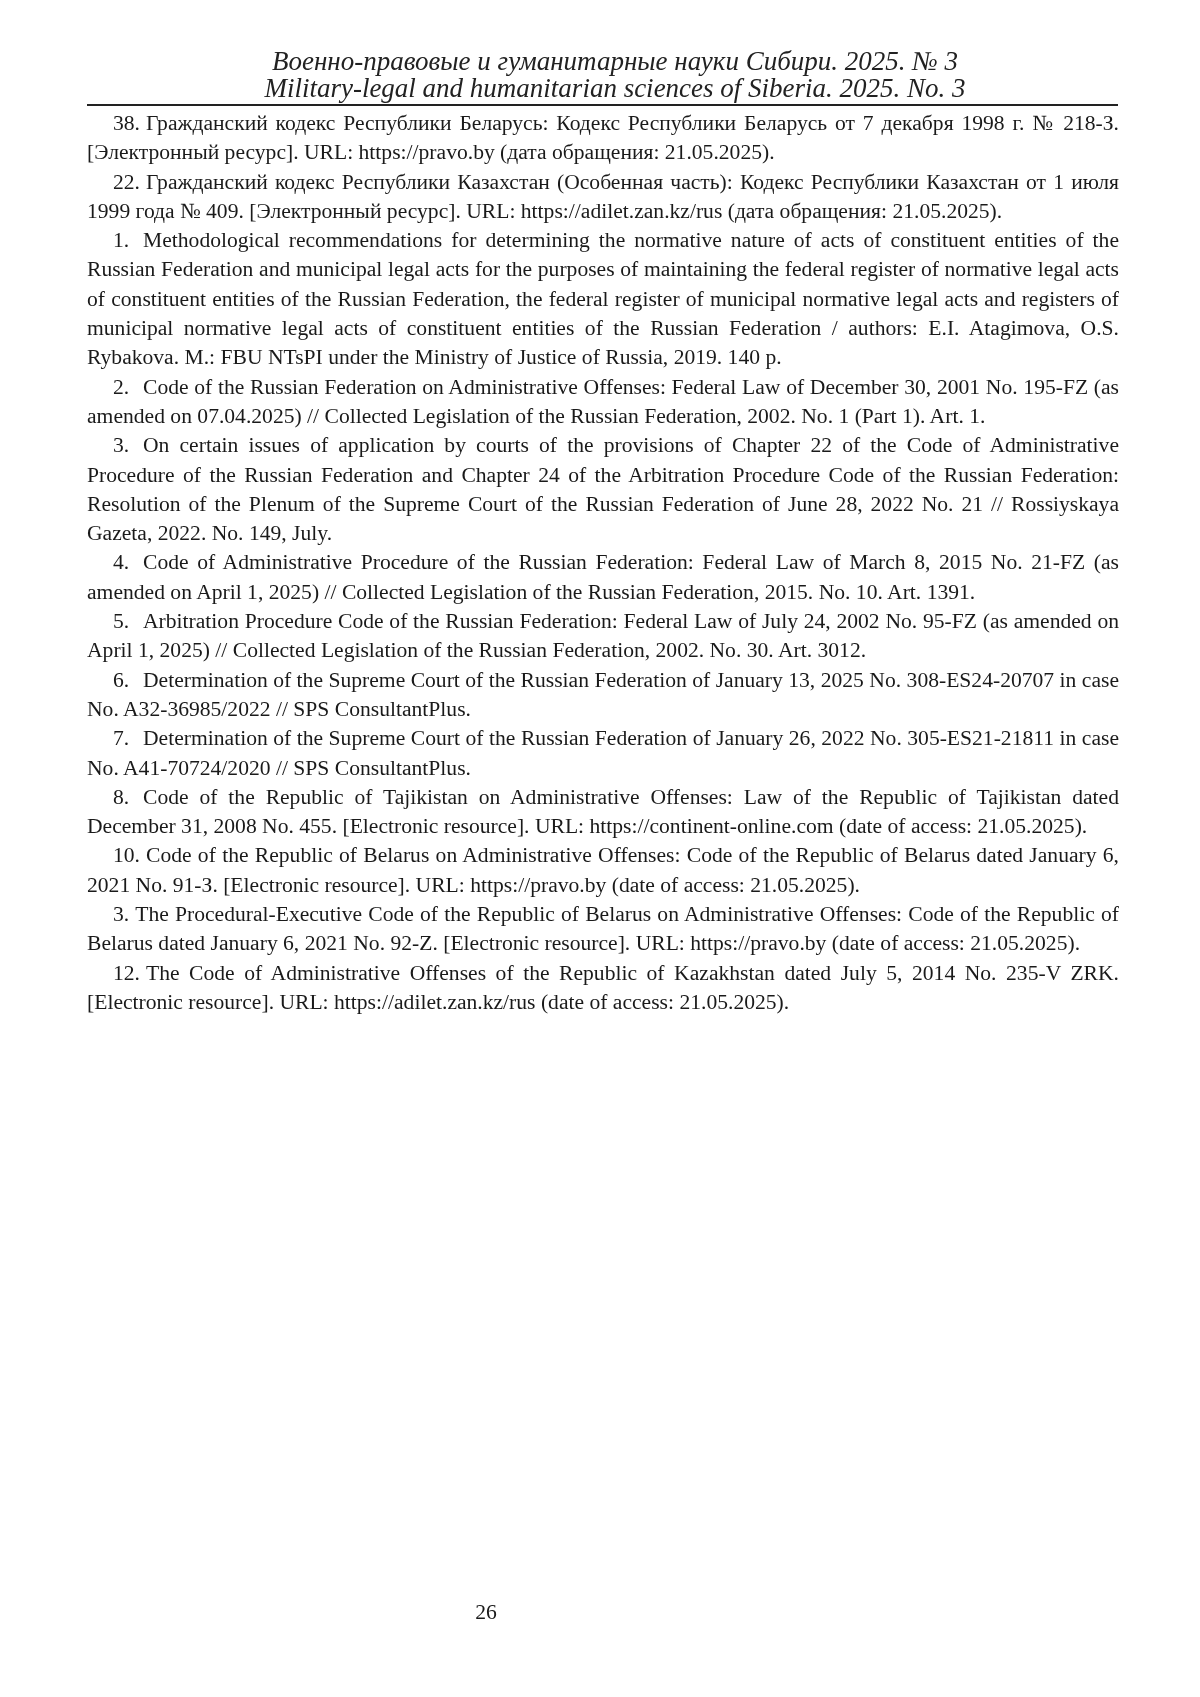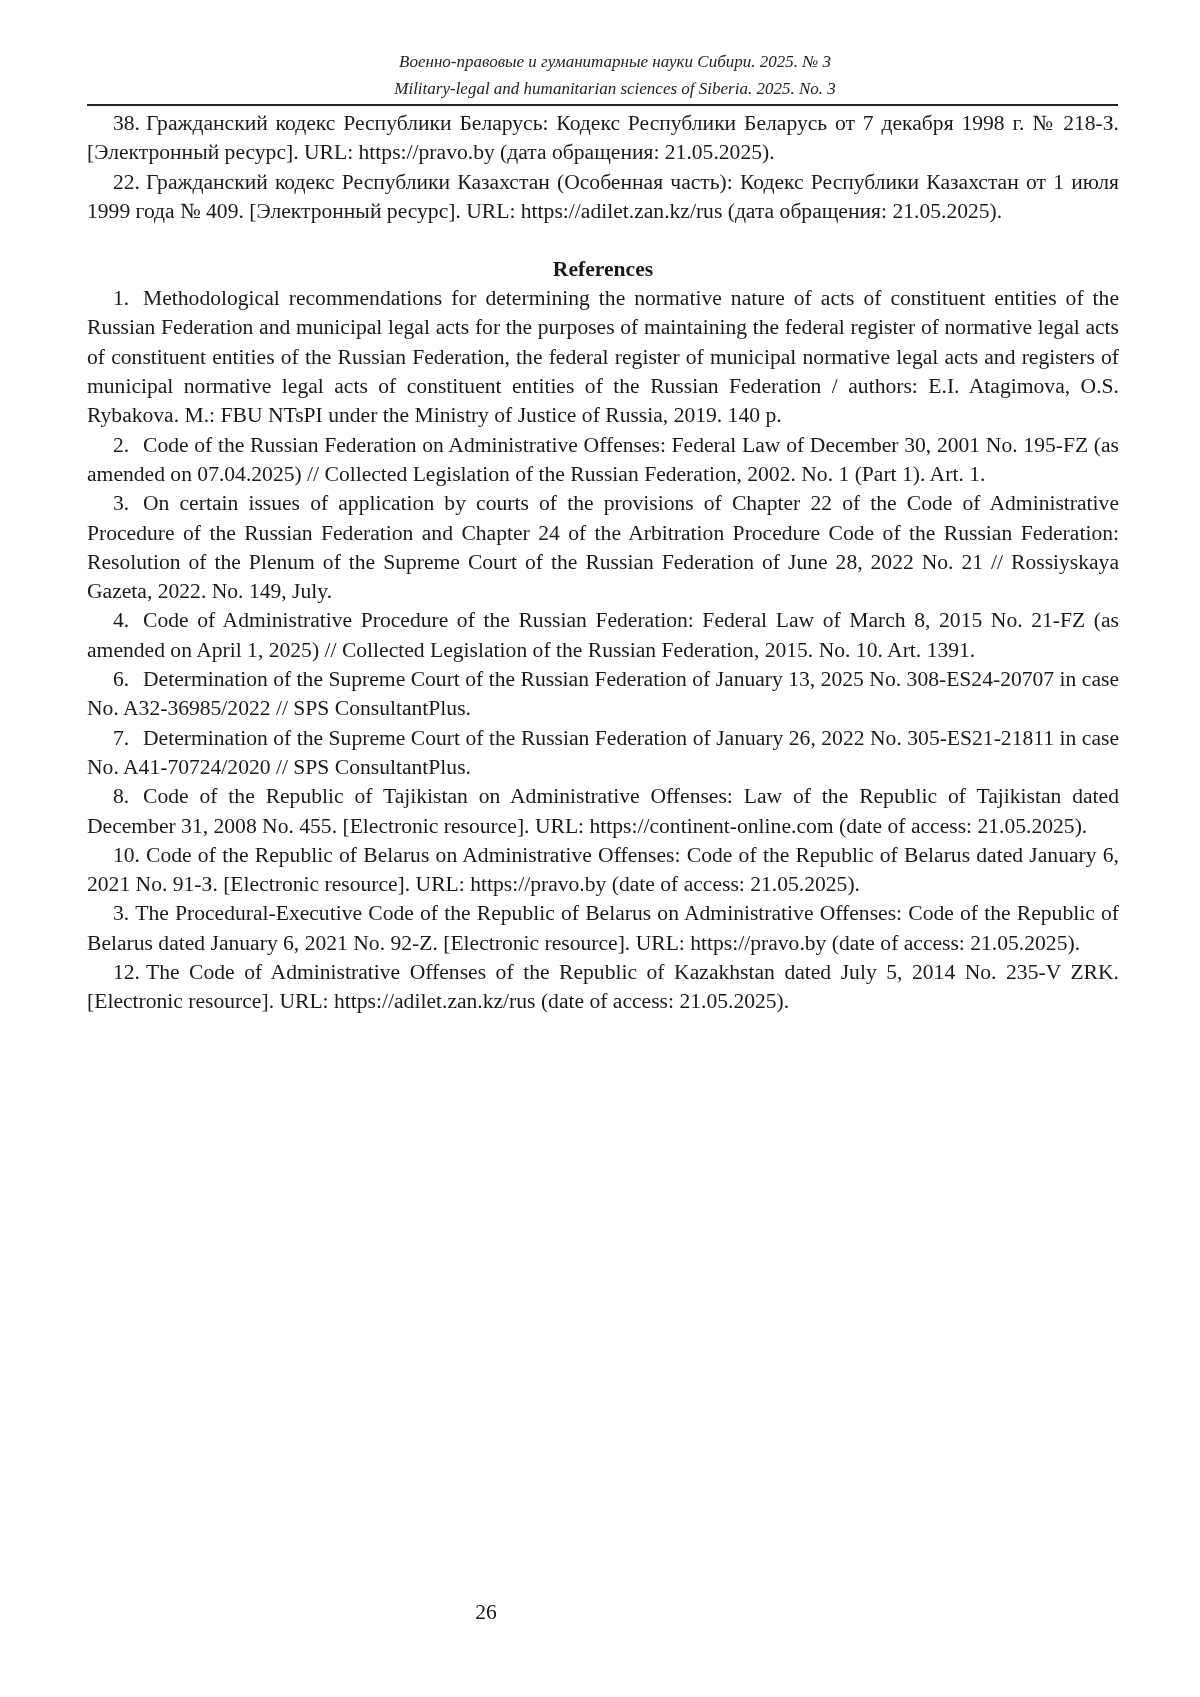--- a/index.html
+++ b/index.html
@@ -17,21 +17,21 @@
   }
   .page {
     position: absolute;
     left: 87px;
     top: 48px;
     width: 1032px;
   }
   .running-head {
     text-align: center;
     font-style: italic;
-    font-size: 17px;
+    font-size: 27px;
     line-height: 27px;
     color: #222;
     padding-left: 24px;
   }
   .head-rule {
     height: 0;
     border-top: 2px solid #222;
     margin-top: 2px;
     margin-bottom: 3px;
     margin-left: 0;
@@ -89,34 +89,36 @@
 
   <div>
     <p class="ref ru">
       <span class="num">38.</span><span>Гражданский кодекс Республики Беларусь: Кодекс Республики Беларусь от 7 декабря 1998 г. № 218-З. [Электронный ресурс]. URL: https://pravo.by (дата обращения: 21.05.2025).</span>
     </p>
     <p class="ref ru">
       <span class="num">22.</span><span>Гражданский кодекс Республики Казахстан (Особенная часть): Кодекс Республики Казахстан от 1 июля 1999 года № 409. [Электронный ресурс]. URL: https://adilet.zan.kz/rus (дата обращения: 21.05.2025).</span>
     </p>
   </div>
 
-  <div class="section-title">References</div>
 
   <div>
     <p class="ref en">
       <span class="num">1.</span><span>Methodological recommendations for determining the normative nature of acts of constituent entities of the Russian Federation and municipal legal acts for the purposes of maintaining the federal register of normative legal acts of constituent entities of the Russian Federation, the federal register of municipal normative legal acts and registers of municipal normative legal acts of constituent entities of the Russian Federation / authors: E.I. Atagimova, O.S. Rybakova. M.: FBU NTsPI under the Ministry of Justice of Russia, 2019. 140 p.</span>
     </p>
     <p class="ref en">
       <span class="num">2.</span><span>Code of the Russian Federation on Administrative Offenses: Federal Law of December 30, 2001 No. 195-FZ (as amended on 07.04.2025) // Collected Legislation of the Russian Federation, 2002. No. 1 (Part 1). Art. 1.</span>
     </p>
     <p class="ref en">
       <span class="num">3.</span><span>On certain issues of application by courts of the provisions of Chapter 22 of the Code of Administrative Procedure of the Russian Federation and Chapter 24 of the Arbitration Procedure Code of the Russian Federation: Resolution of the Plenum of the Supreme Court of the Russian Federation of June 28, 2022 No. 21 // Rossiyskaya Gazeta, 2022. No. 149, July.</span>
     </p>
     <p class="ref en">
       <span class="num">4.</span><span>Code of Administrative Procedure of the Russian Federation: Federal Law of March 8, 2015 No. 21-FZ (as amended on April 1, 2025) // Collected Legislation of the Russian Federation, 2015. No. 10. Art. 1391.</span>
+    </p>
+    <p class="ref en">
+      <span class="num">5.</span><span>Arbitration Procedure Code of the Russian Federation: Federal Law of July 24, 2002 No. 95-FZ (as amended on April 1, 2025) // Collected Legislation of the Russian Federation, 2002. No. 30. Art. 3012.</span>
     </p>
     <p class="ref en">
       <span class="num">6.</span><span>Determination of the Supreme Court of the Russian Federation of January 13, 2025 No. 308-ES24-20707 in case No. A32-36985/2022 // SPS ConsultantPlus.</span>
     </p>
     <p class="ref en">
       <span class="num">7.</span><span>Determination of the Supreme Court of the Russian Federation of January 26, 2022 No. 305-ES21-21811 in case No. A41-70724/2020 // SPS ConsultantPlus.</span>
     </p>
     <p class="ref en">
       <span class="num">8.</span><span>Code of the Republic of Tajikistan on Administrative Offenses: Law of the Republic of Tajikistan dated December 31, 2008 No. 455. [Electronic resource]. URL: https://continent-online.com (date of access: 21.05.2025).</span>
     </p>

